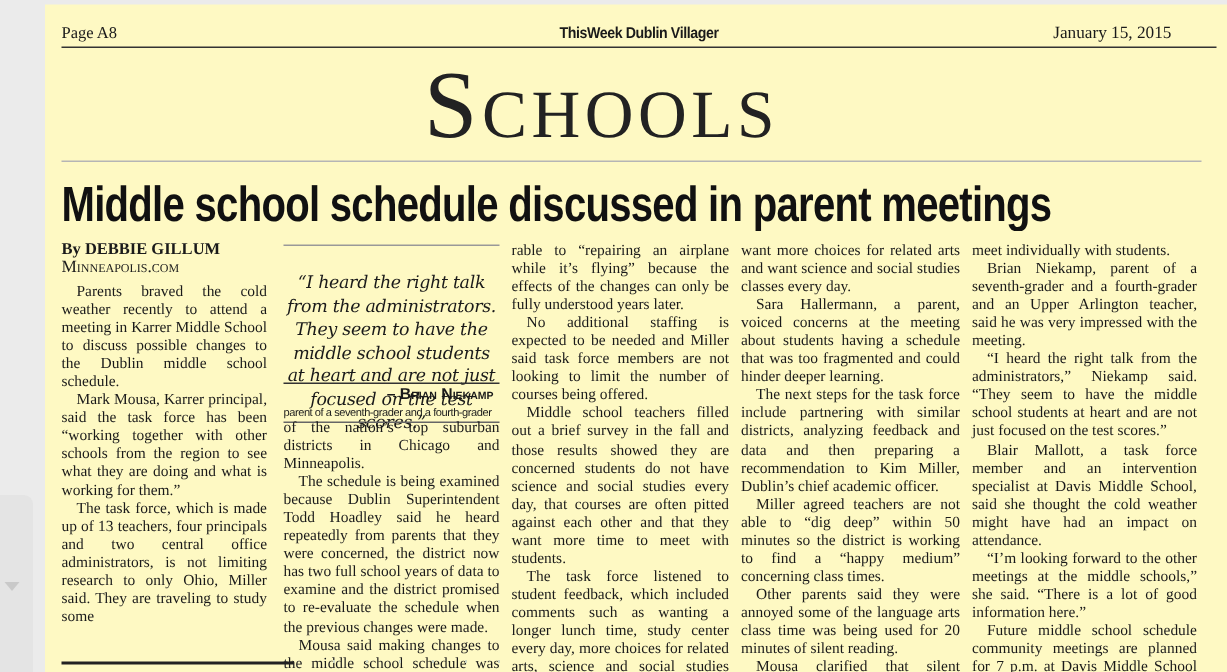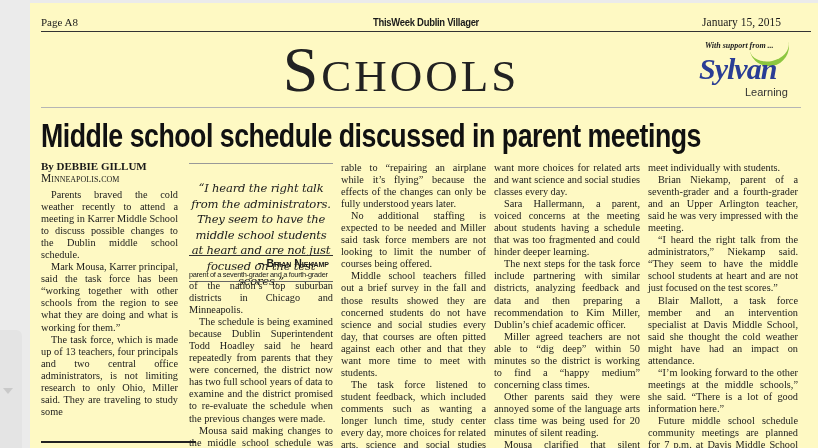--- a/index.html
+++ b/index.html
@@ -136,26 +136,20 @@
 <div class="page">
 
   <div class="masthead">
     <span class="page-num">Page A8</span>
     <span class="paper-name">ThisWeek Dublin Villager</span>
     <span class="date">January 15, 2015</span>
   </div>
 
   <div class="section-head">
     <div class="section-title">Schools</div>
-    <div class="sponsor">
-      <span class="with">With support from ...</span>
-      <span class="swoosh"></span>
-      <span class="brand">Sylvan</span>
-      <span class="learning">Learning</span>
-    </div>
   </div>
 
   <div class="headline">Middle school schedule discussed in parent meetings</div>
 
   <div class="byline">
     <div class="name">By DEBBIE GILLUM</div>
     <div class="site">Minneapolis.com</div>
   </div>
 
   <div class="col col1">

